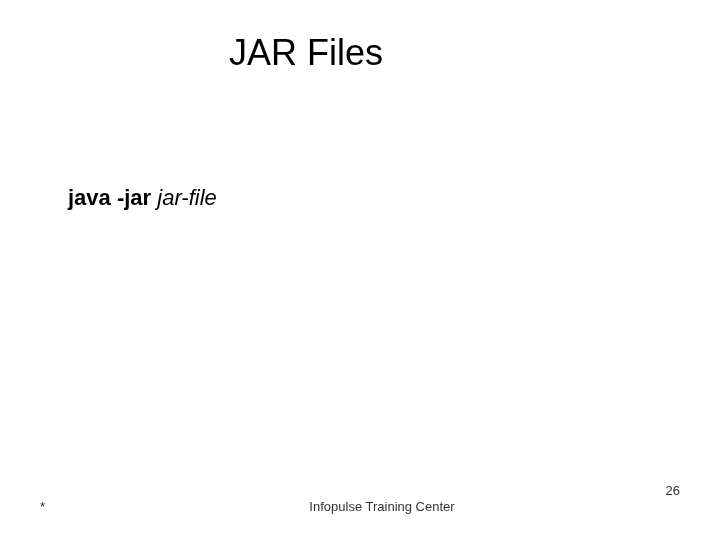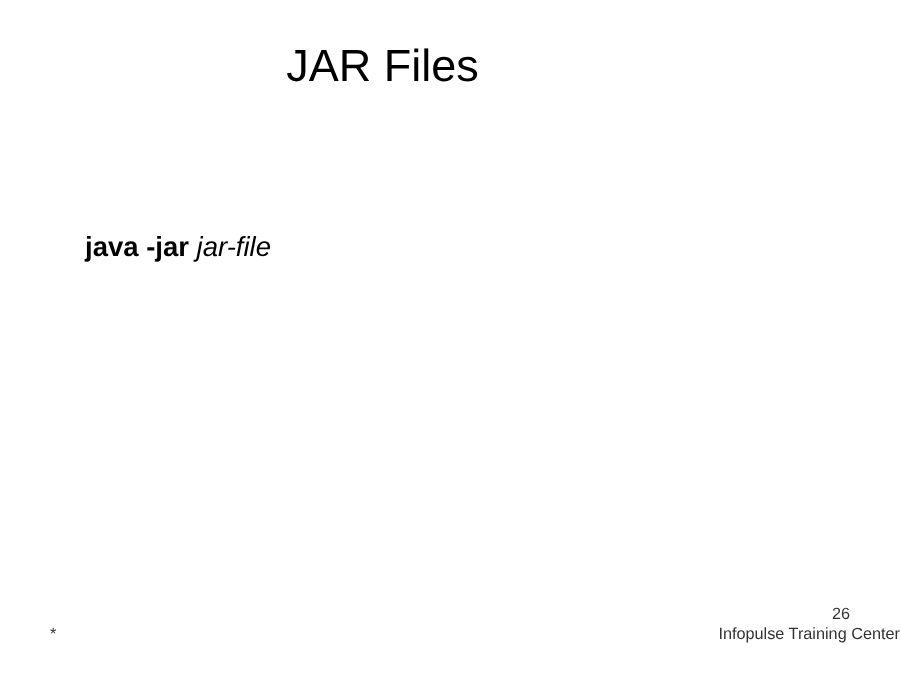--- a/index.html
+++ b/index.html
@@ -8,21 +8,21 @@
   .title { text-align: center; font-size: 36px; font-weight: 400; margin-top: 4px; margin-bottom: 110px; }
   .content { font-size: 22px; line-height: 1.3; }
   ul.bullets { list-style: none; padding-left: 0; }
   ul.bullets > li { position: relative; padding-left: 28px; margin-bottom: 10px; }
   ul.bullets > li::before { content: "•"; position: absolute; left: 6px; top: 0; font-size: 22px; }
   .cmd { padding-left: 28px; margin-top: 16px; }
   .cmd .bold { font-weight: 700; }
   .cmd .ital { font-style: italic; }
   .footer { position: absolute; bottom: 26px; left: 0; width: 720px; font-size: 13px; color: #333; }
   .footer .left { position: absolute; left: 40px; }
-  .footer .center { width: 720px; text-align: right; padding-left: 44px; }
+  .footer .center { width: 720px; text-align: center; padding-left: 44px; }
   .footer .right { position: absolute; right: 40px; bottom: 16px; }
 </style>
 </head>
 <body>
 
 <div class="slide">
   <h1 class="title">JAR Files</h1>
   <div class="content">
     <div class="cmd">
       <span class="bold">java -jar </span><span class="ital">jar-file</span>

